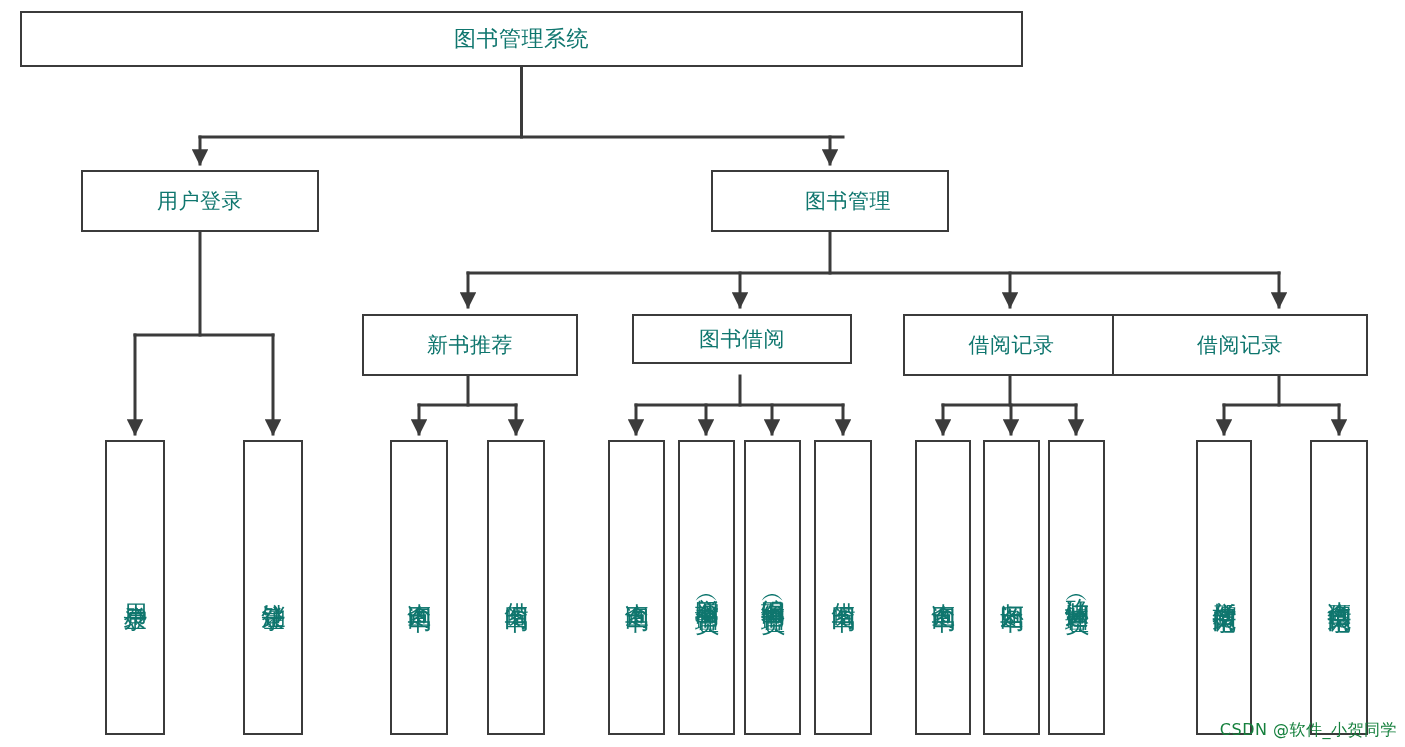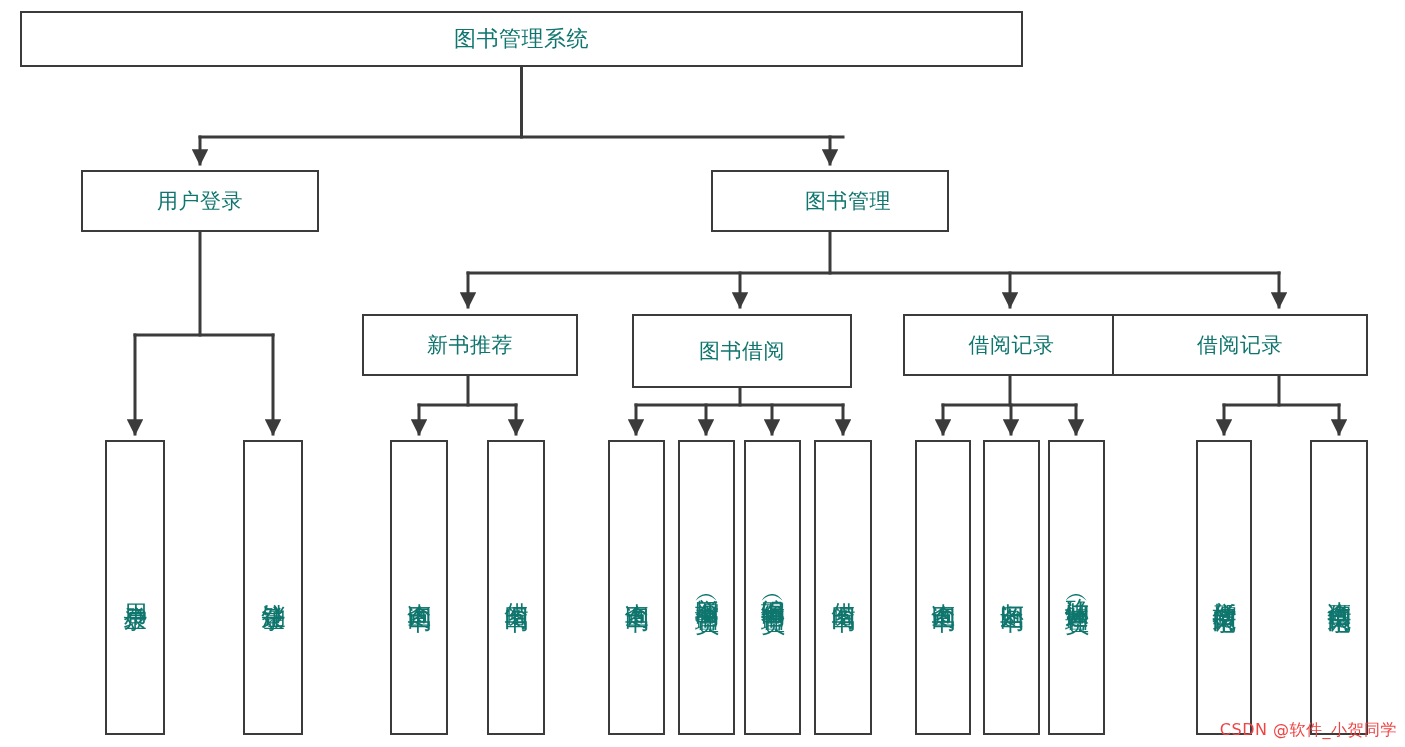--- a/index.html
+++ b/index.html
@@ -64,21 +64,21 @@
     line-height: 1.05;
     letter-spacing: 2px;
     white-space: pre-line;
     max-height: 100%;
   }
   #watermark {
     position: absolute;
     right: 8px;
     bottom: 6px;
     font-size: 16px;
-    color: #ef4444;
+    color: #15803d;
     letter-spacing: 0.5px;
     user-select: none;
     white-space: nowrap;
   }
 </style>
 </head>
 <body>
 
 <div id="canvas">
 
@@ -139,21 +139,21 @@
   <div class="node horiz" style="left:81px; top:170px; width:238px; height:62px;">
     <span class="label">用户登录</span>
   </div>
   <div class="node horiz" style="left:711px; top:170px; width:238px; height:62px;padding-left:36px;">
     <span class="label">图书管理</span>
   </div>
 
   <div class="node horiz" style="left:362px; top:314px; width:216px; height:62px;">
     <span class="label">新书推荐</span>
   </div>
-  <div class="node horiz" style="left:632px; top:314px; width:220px; height:74px;">
+  <div class="node horiz" style="left:632px; top:314px; width:220px; height:50px;">
     <span class="label">图书借阅</span>
   </div>
   <div class="node horiz" style="left:903px; top:314px; width:217px; height:62px;">
     <span class="label">借阅记录</span>
   </div>
   <div class="node horiz" style="left:1112px; top:314px; width:256px; height:62px;justify-content:center;">
     <span class="label">借阅记录</span>
   </div>
 
   <div class="node vert" style="left:105px; top:440px; width:60px; height:295px;">

